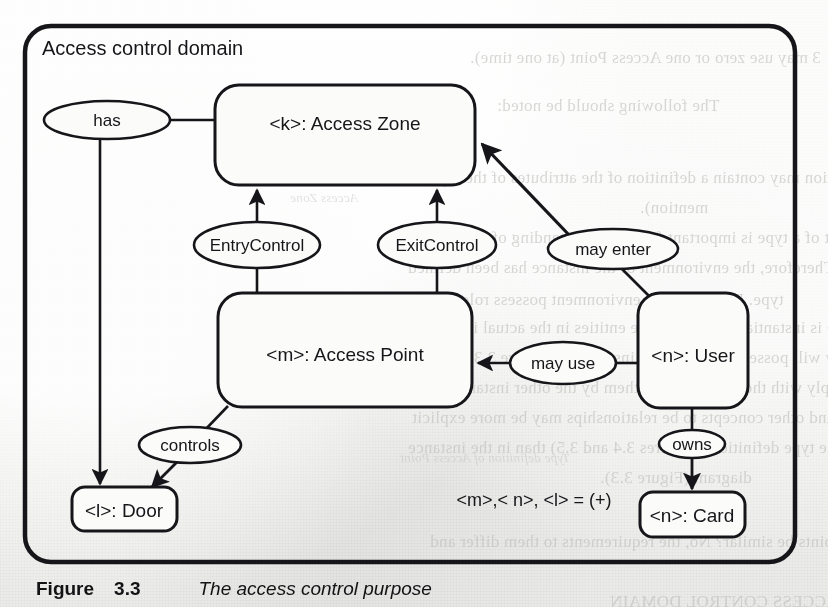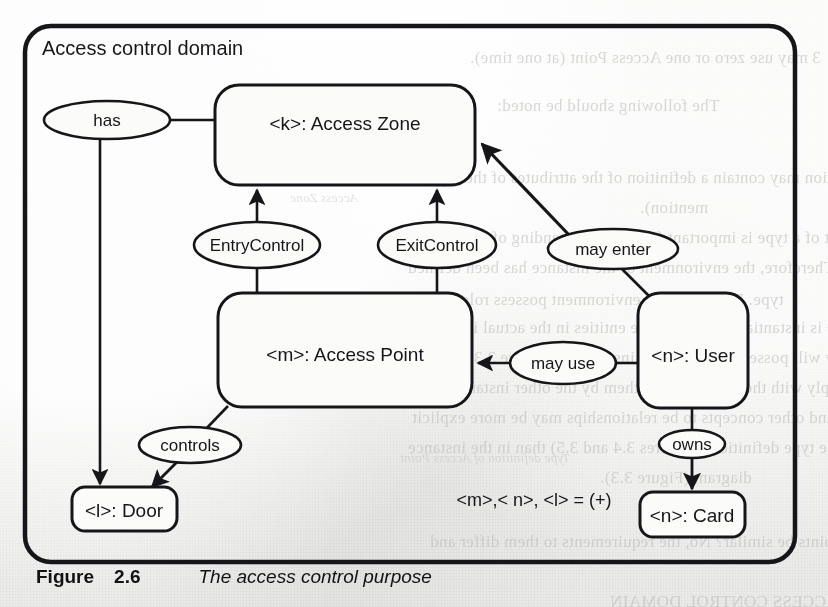--- a/index.html
+++ b/index.html
@@ -72,21 +72,21 @@
   }
   .shape-fill { fill: #fbfbfa; }
   .stroke-main { stroke: #16161a; fill: none; }
   .caption-row {
     position: absolute;
     left: 36px;
     top: 566px;
     width: 760px;
     height: 34px;
     display: flex;
-    align-items: flex-start;
+    align-items: flex-end;
     gap: 14px;
   }
   .cap-fig {
     font-family: "Liberation Sans", sans-serif;
     font-weight: bold;
     font-size: 19px;
     color: #131316;
   }
   .cap-num {
     font-family: "Liberation Sans", sans-serif;
@@ -232,17 +232,17 @@
     <g>
       <ellipse cx="692" cy="444" rx="33" ry="14" class="shape-fill" stroke="#16161a" stroke-width="2.6"></ellipse>
       <text class="rel-label" x="692" y="450" text-anchor="middle" font-size="15">owns</text>
     </g>
 
     <text class="formula-label" x="534" y="506" text-anchor="middle">&lt;m&gt;,&lt; n&gt;, &lt;l&gt; = (+)</text>
   </svg>
 
   <div class="caption-row">
     <span class="cap-fig">Figure</span>
-    <span class="cap-num">2.6</span>
+    <span class="cap-num">3.3</span>
     <span class="cap-text">The access control purpose</span>
   </div>
 
 </div>
 
 </body></html>

